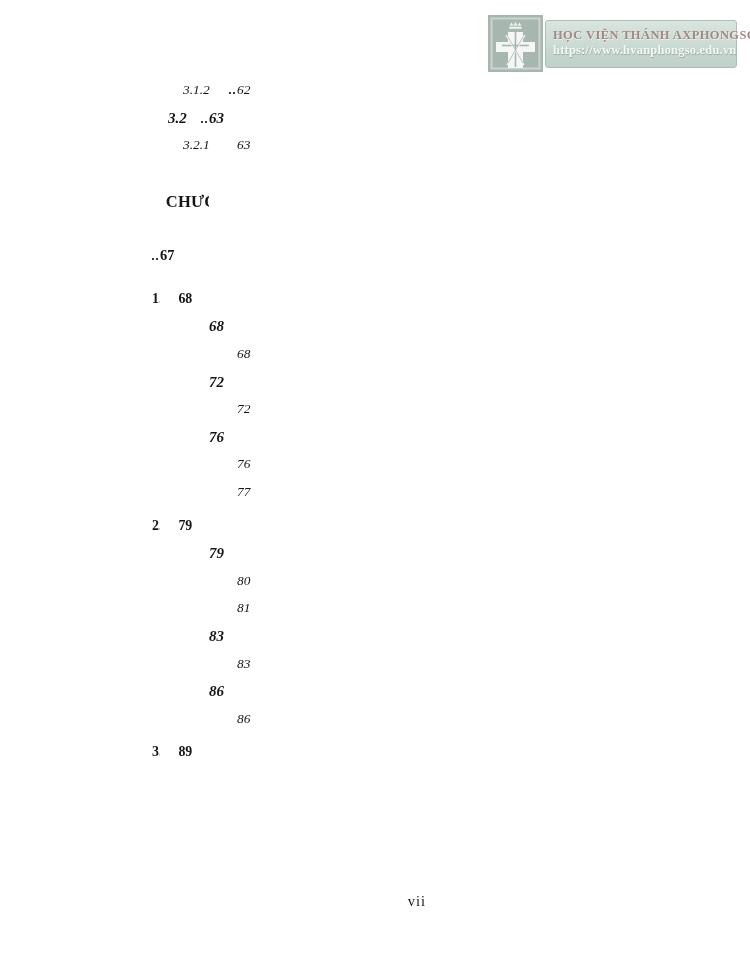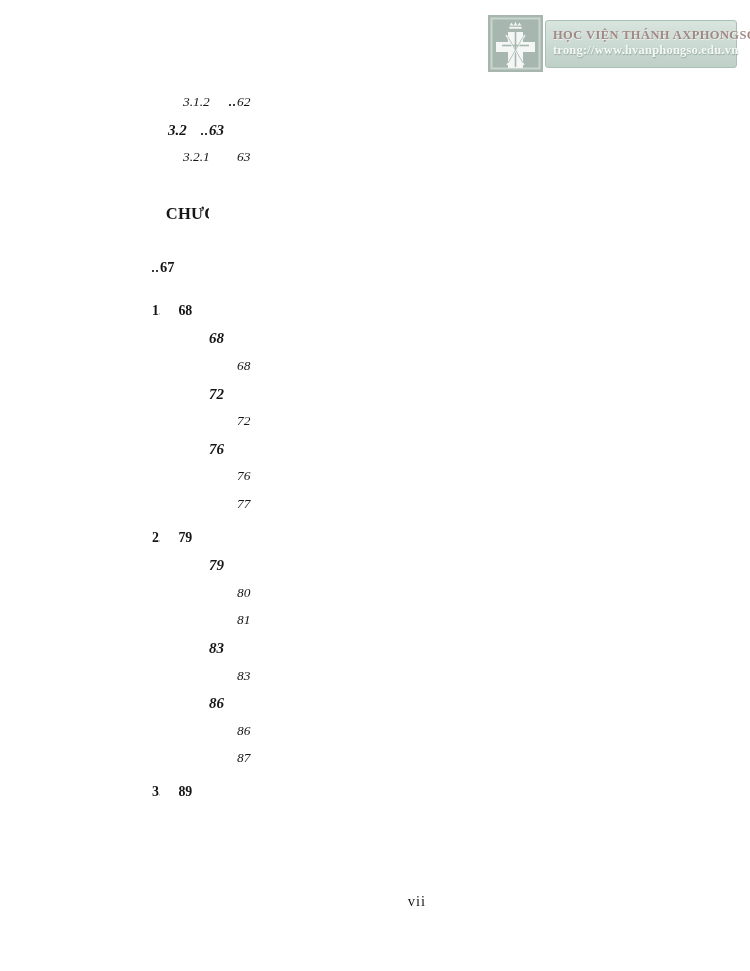--- a/index.html
+++ b/index.html
@@ -39,21 +39,21 @@
   }
   .logo-url {
     font-weight:bold; font-size:12.5px; letter-spacing:0.2px;
     color:var(--banner-url);
     text-shadow:0.5px 0.5px 1px rgba(90,110,102,0.45);
     white-space:nowrap;
   }
 
   
   .toc {
-    position:absolute; left:152px; top:94px; width:468px;
+    position:absolute; left:152px; top:82px; width:468px;
   }
   .toc-row {
     display:flex; align-items:baseline;
     height:27.6px;
     white-space:nowrap;
   }
   .toc-row .num { flex:0 0 auto; }
   .toc-row .label { flex:0 1 auto; overflow:hidden; }
   .leader {
     flex:1 1 6px;
@@ -111,21 +111,21 @@
         <line x1="37" y1="20" x2="19" y2="50" stroke="#f4f7f5" stroke-width="1.4"></line>
         <line x1="20" y1="22" x2="35" y2="48" stroke="#a7b6ae" stroke-width="0.8"></line>
         <line x1="35" y1="22" x2="20" y2="48" stroke="#a7b6ae" stroke-width="0.8"></line>
 
         <path d="M21 11 l2.5 -4 2 3 2 -4 2 4 2 -3 2.5 4 z" fill="#f4f7f5" stroke="#a7b6ae" stroke-width="0.8"></path>
         <rect x="21" y="11.5" width="13" height="2.5" fill="#f4f7f5" stroke="#a7b6ae" stroke-width="0.6"></rect>
       </svg>
     </div>
     <div class="logo-banner">
       <div class="logo-title">HỌC VIỆN THÁNH AXPHONGSÔ</div>
-      <div class="logo-url">trong://www.hvanphongso.edu.vn</div>
+      <div class="logo-url">https://www.hvanphongso.edu.vn</div>
     </div>
   </div>
 
   <div class="toc">
     <div class="entries-pre" id="entries-pre">
         <div class="toc-row lvl3">
     <span class="num">3.1.2</span>
     <span class="label">Từ ngôi vị đến tha lực – ân sủng</span>
     <span class="leader"></span>
     <span class="page">62</span>
@@ -240,26 +240,20 @@
     <span class="label">Phương thức chữa lành thế giới hiện đại</span>
     <span class="leader"></span>
     <span class="page">86</span>
   </div>
         <div class="toc-row lvl3">
     <span class="num">2.3.1</span>
     <span class="label">Hướng đến sự tự do đúng nghĩa</span>
     <span class="leader"></span>
     <span class="page">86</span>
   </div>
-        <div class="toc-row lvl3">
-    <span class="num">2.3.2</span>
-    <span class="label">Tình yêu: năng lực của nền linh đạo đúng đắn</span>
-    <span class="leader"></span>
-    <span class="page">87</span>
-  </div>
         <div class="toc-row lvl1">
     <span class="num">3.</span>
     <span class="label">Một vài ngợi mở cho đời sống tâm linh trong văn hóa Việt Nam hiện nay</span>
     <span class="leader"></span>
     <span class="page">89</span>
   </div>
       </div>
   </div>
 
   <div class="footer">vii</div>

